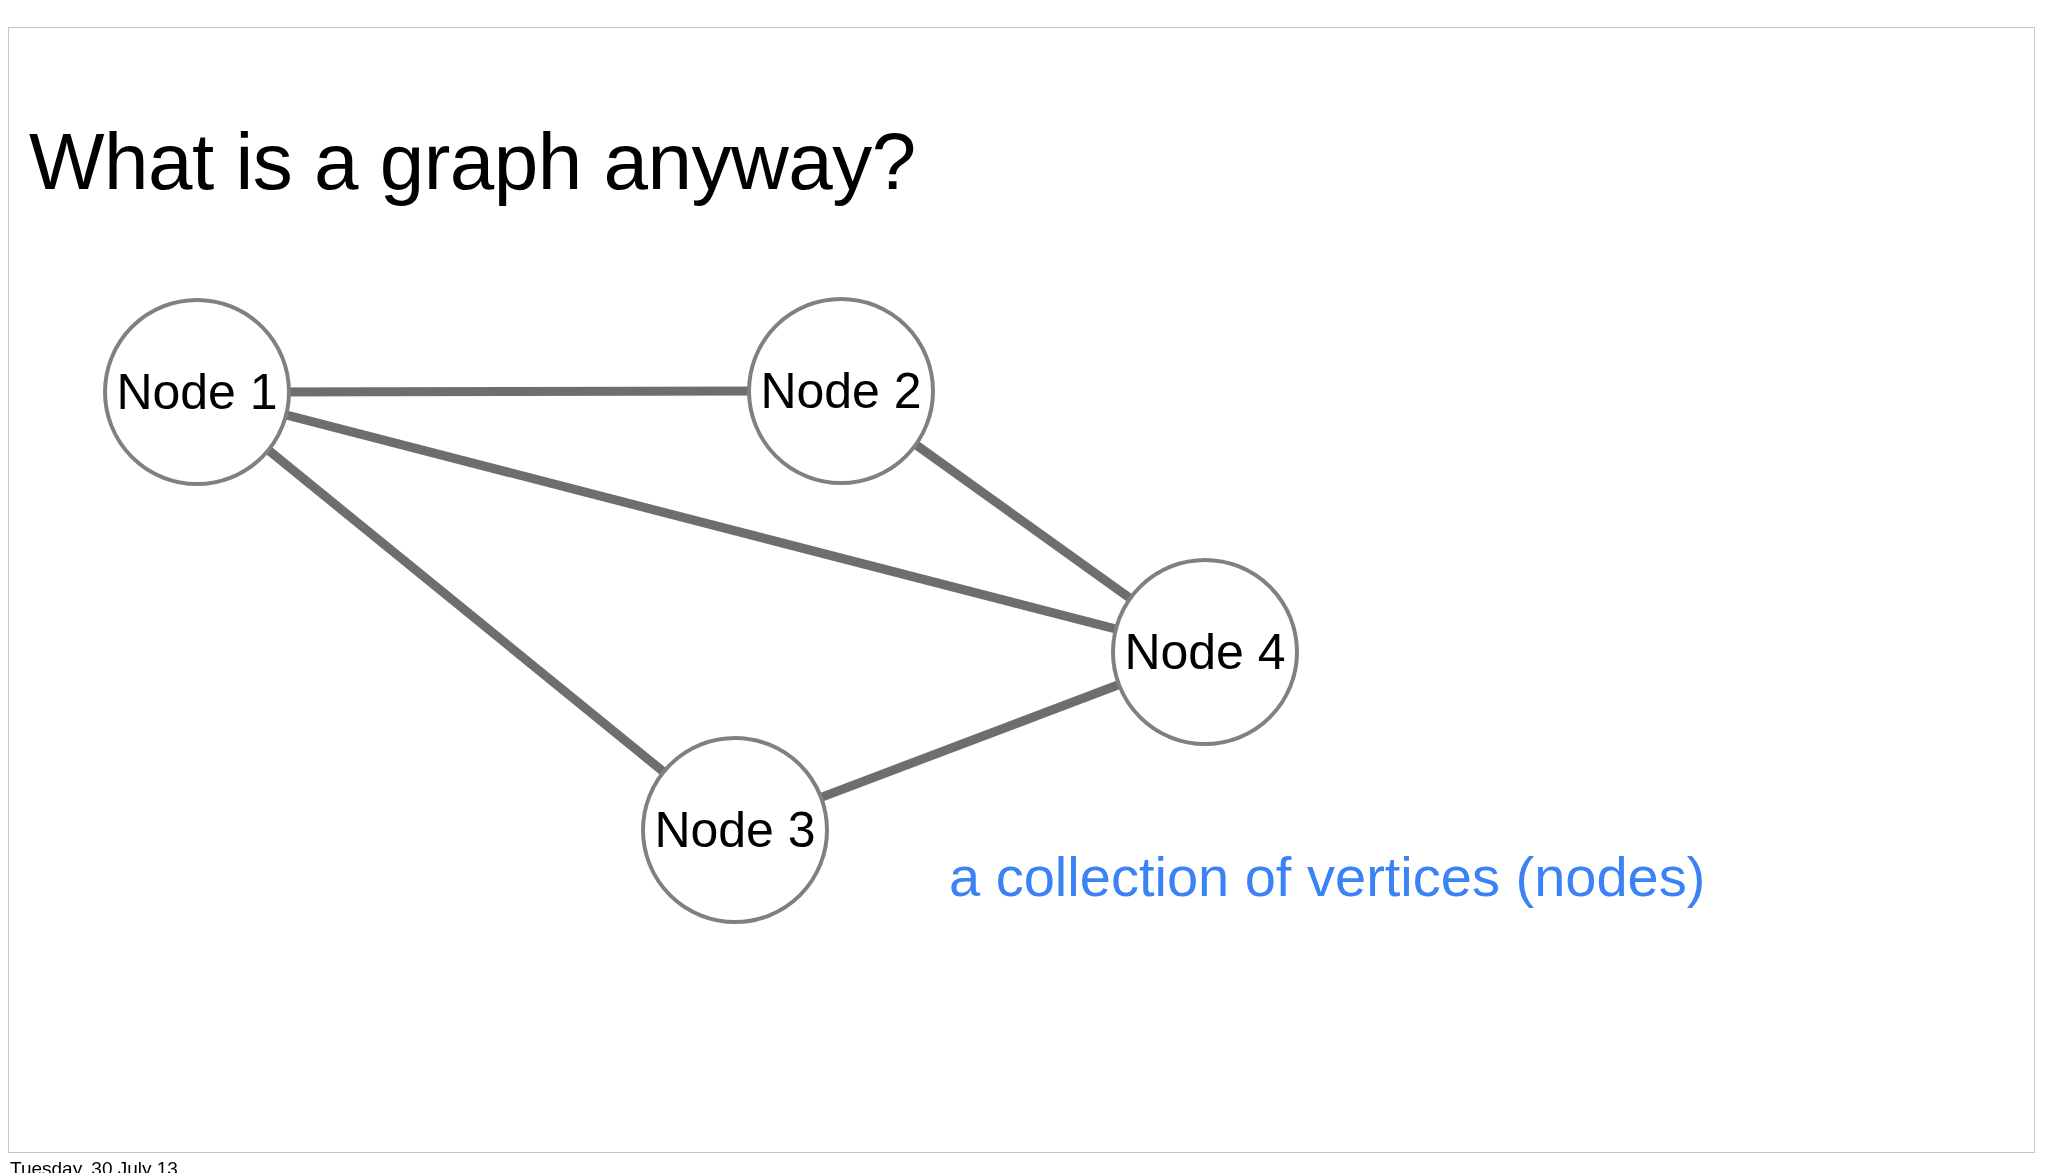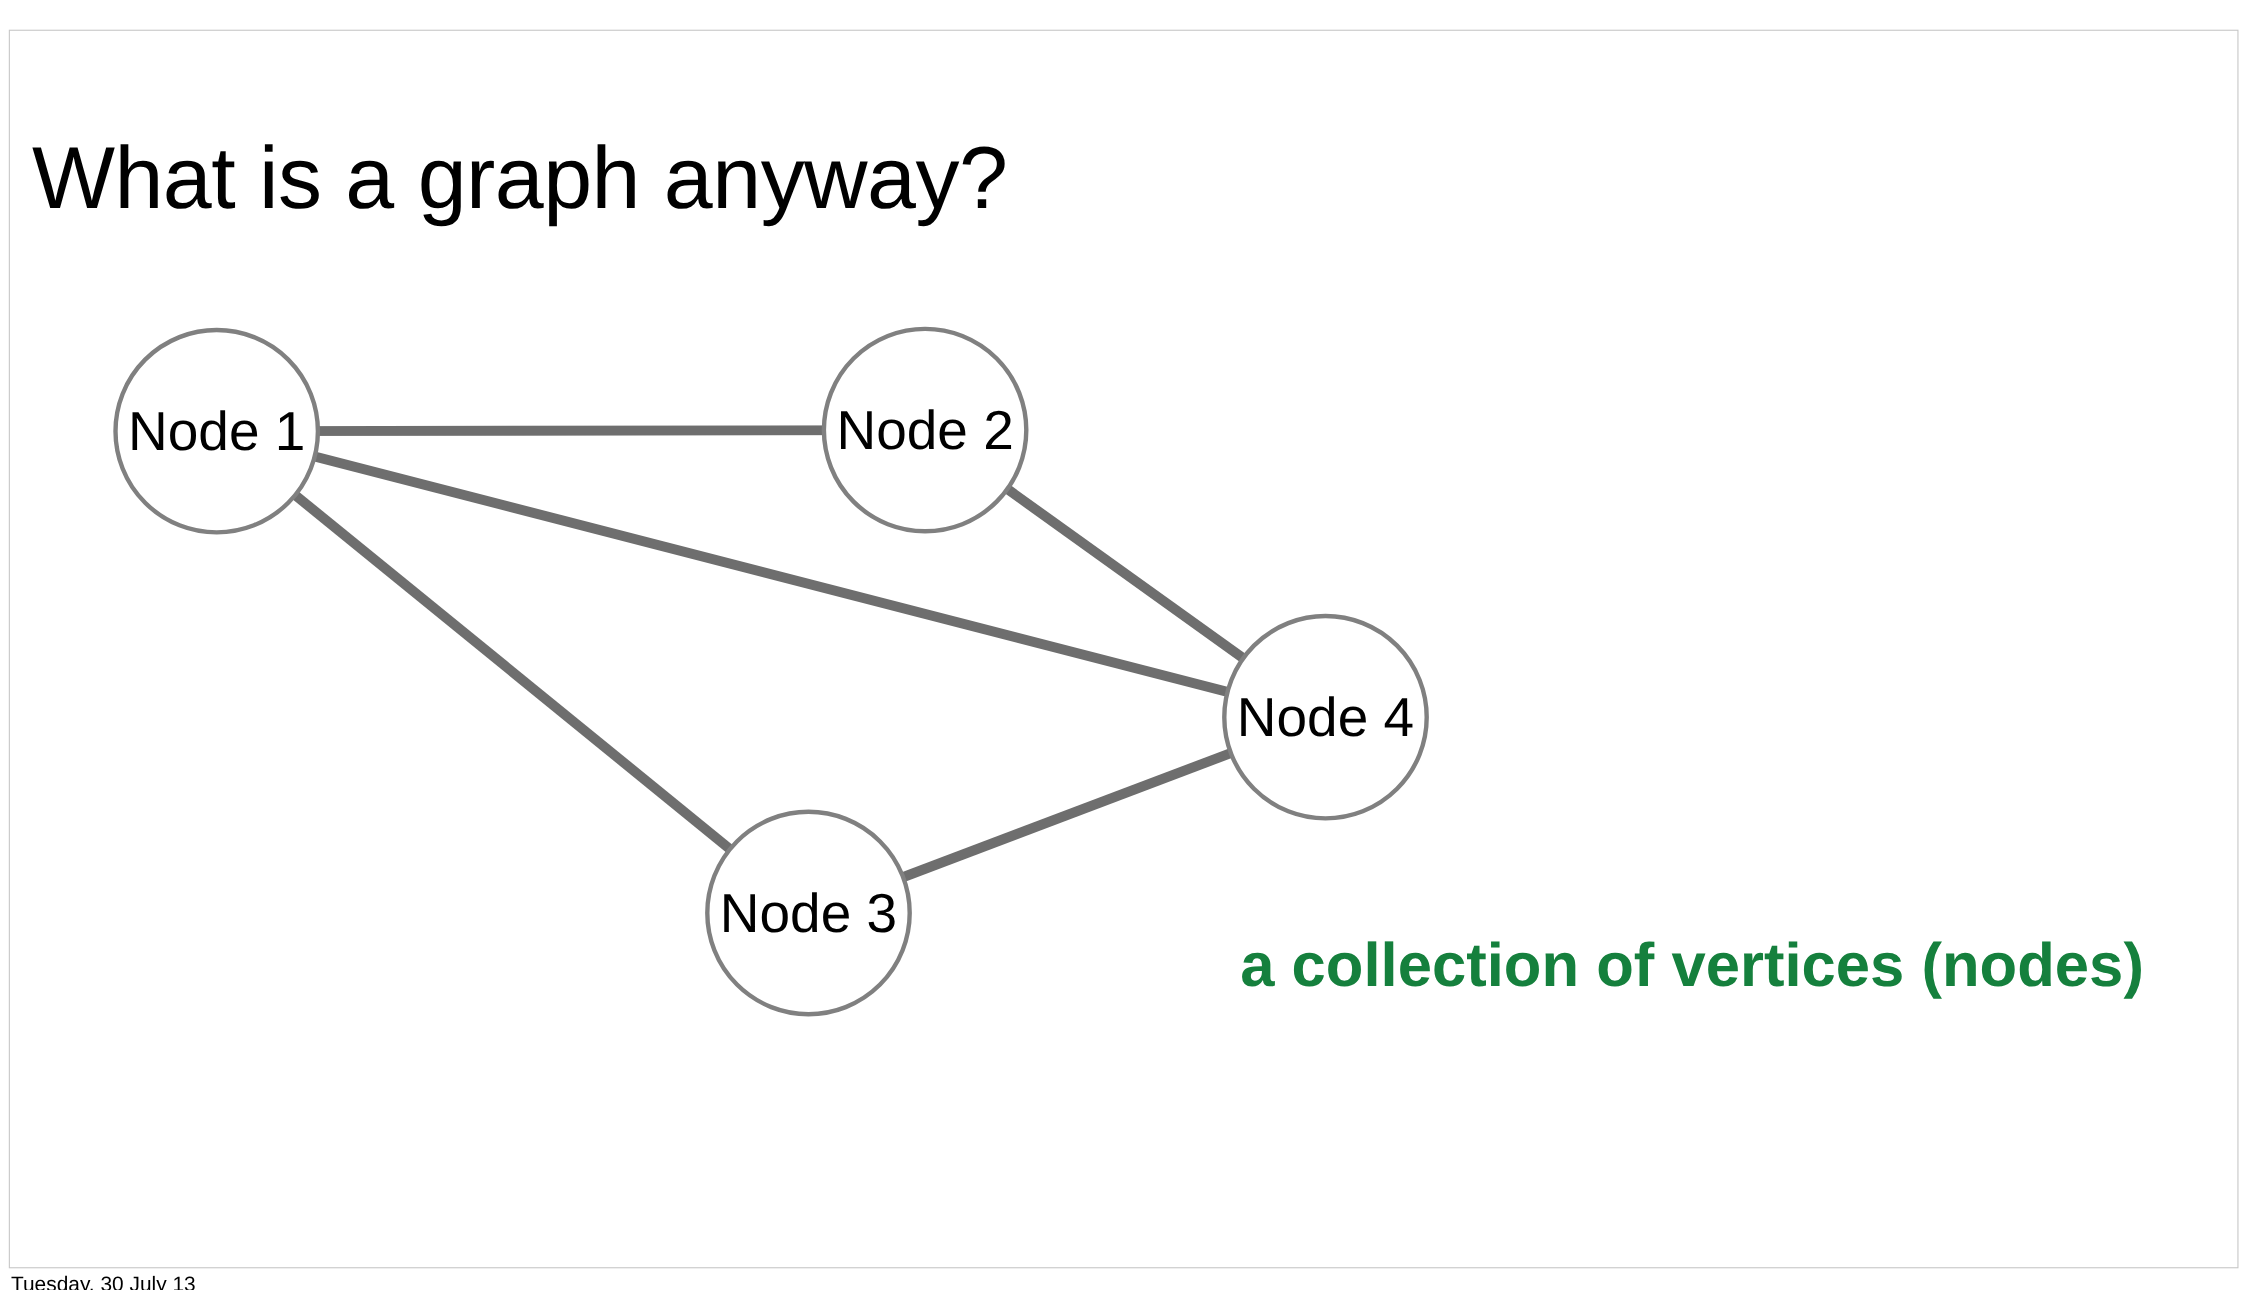--- a/index.html
+++ b/index.html
@@ -72,26 +72,25 @@
     font-size: 50px;
     fill: #000000;
     letter-spacing: 0px;
   }
 
   .caption {
     position: absolute;
     left: 940px;
     top: 812px;
     width: 1000px;
-    text-align: right;
+    text-align: left;
     font-size: 56px;
     line-height: 74px;
-    color: #15803d;
+    color: #3b82f6;
     white-space: nowrap;
-    font-weight: bold;
   }
   .caption-line {
     display: block;
   }
 
   .slide-footer {
     position: absolute;
     left: 10px;
     top: 1137px;
     font-size: 19px;

